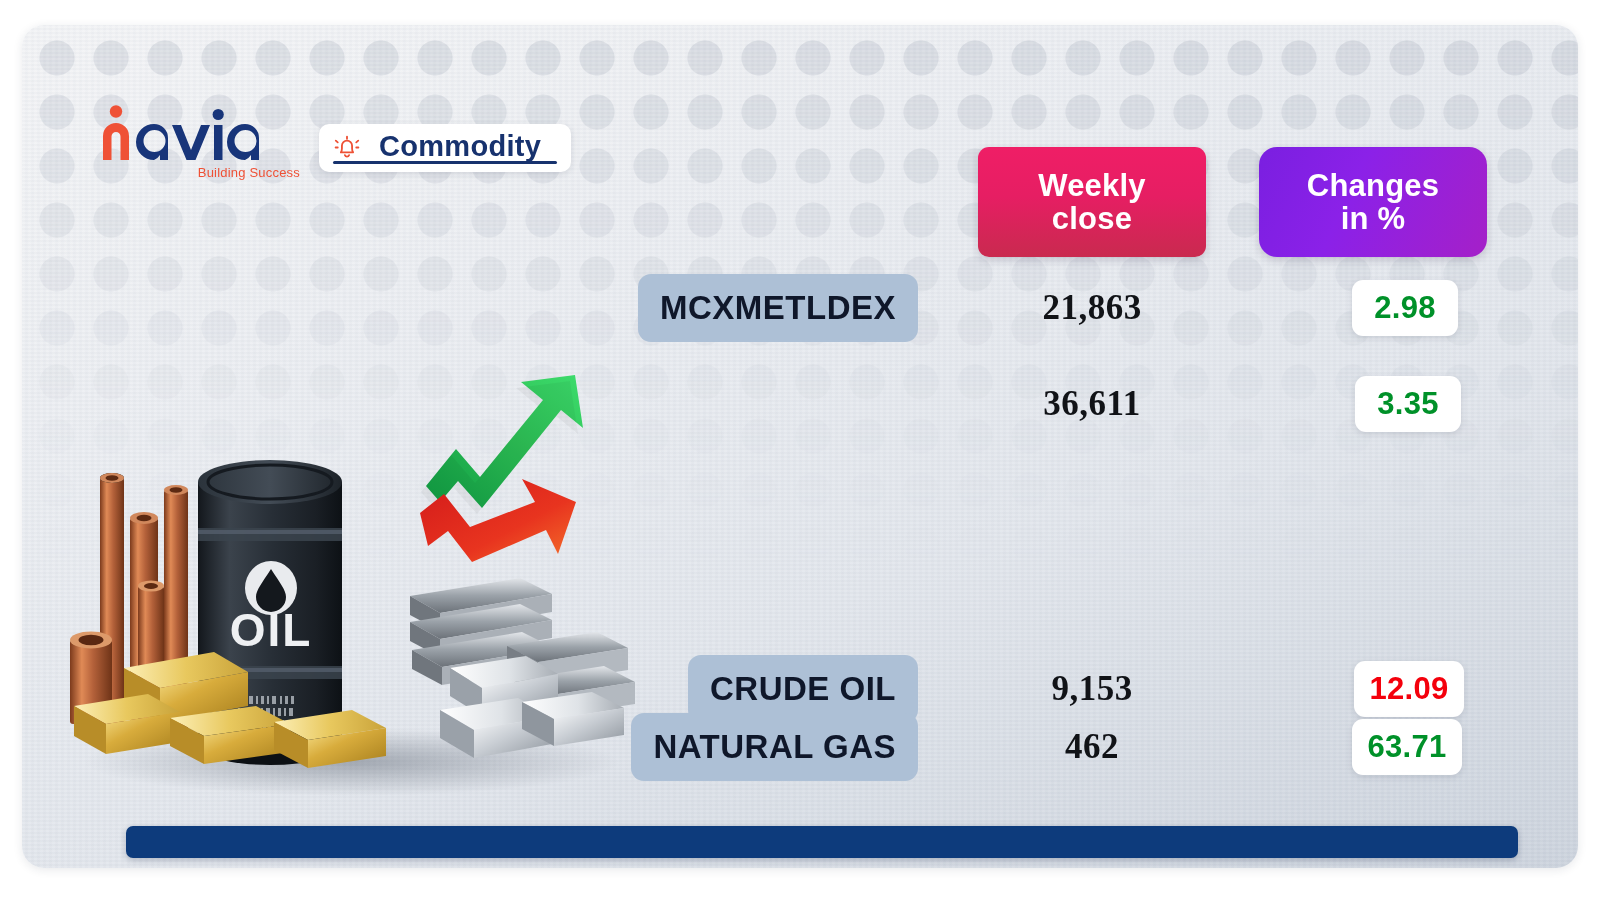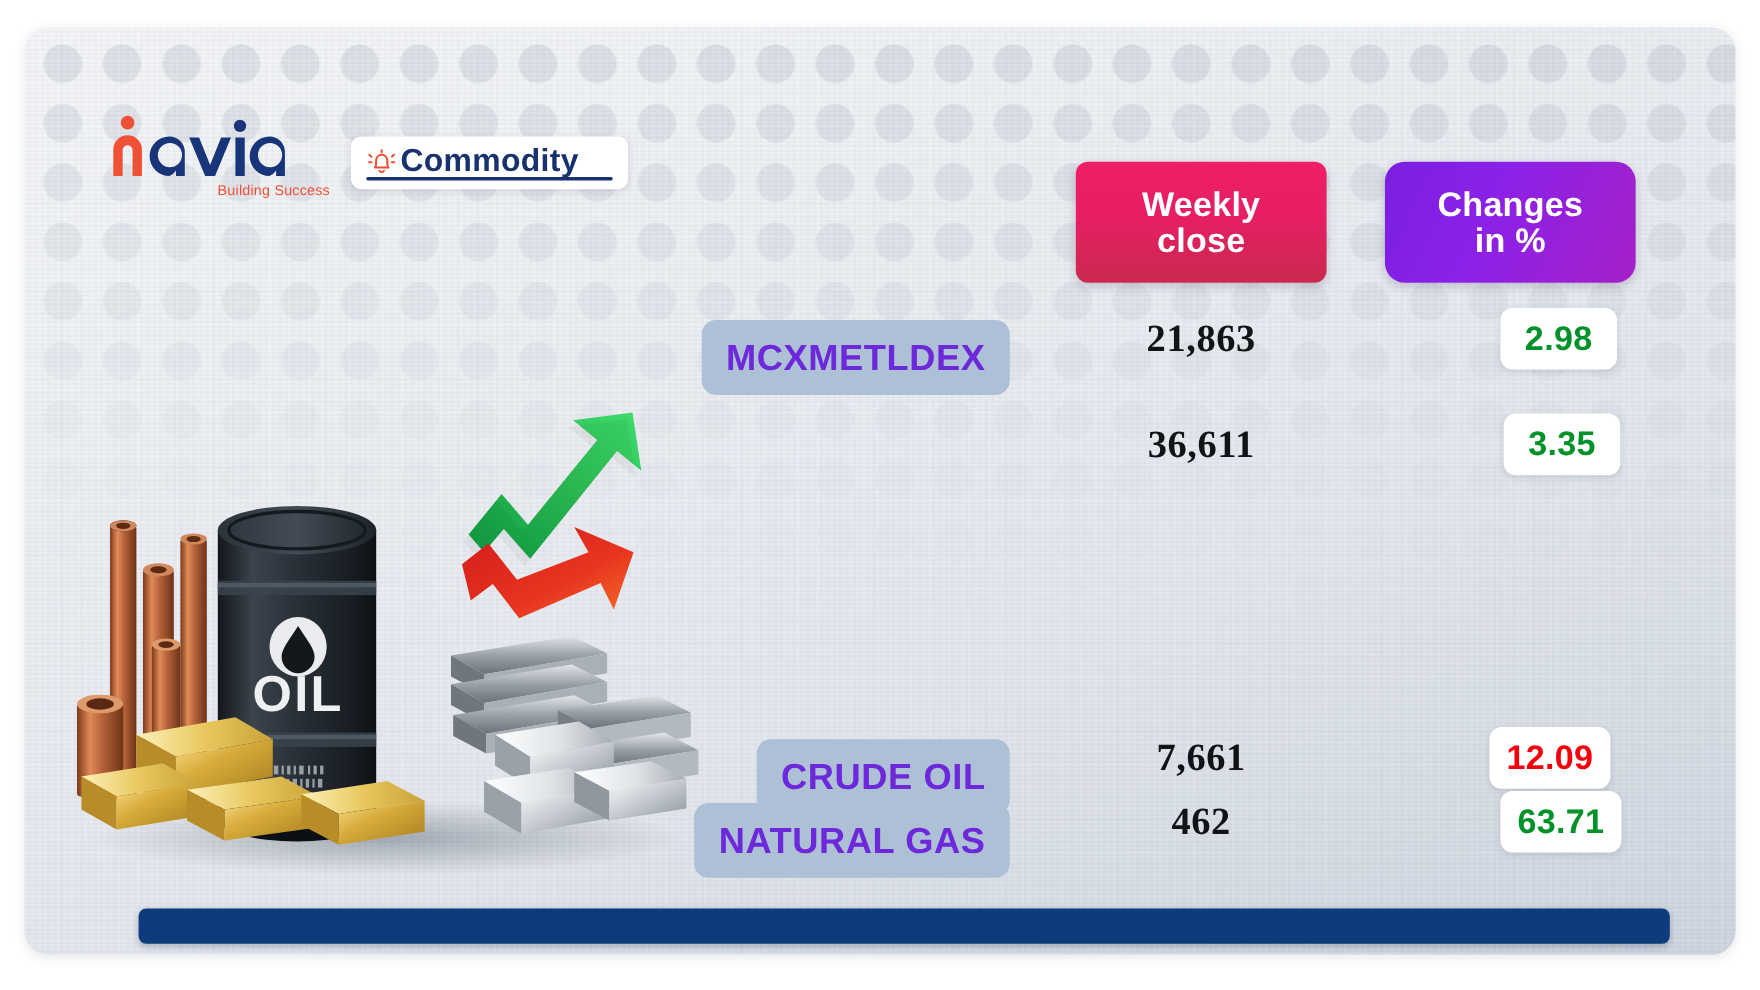--- a/index.html
+++ b/index.html
@@ -58,21 +58,21 @@
   .commodity {
     position: absolute; left: 297px; top: 99px;
     width: 252px; height: 48px;
     background: #ffffff;
     border-radius: 10px;
     box-shadow: 0 2px 7px rgba(40,50,70,.12);
     display: flex; align-items: center;
   }
   .bell { margin-left: 14px; width: 28px; height: 28px; flex: 0 0 auto; }
   .commodity-label {
-    margin-left: 3px;
+    margin-left: 18px;
     font-size: 29px; font-weight: 700; letter-spacing: .3px;
     color: #17326e; line-height: 1;
     position: relative; top: -2px;
   }
   .commodity-underline {
     position: absolute; left: 14px; right: 14px; bottom: 8px;
     height: 3px; background: #17326e; border-radius: 2px;
   }
 
   
@@ -103,25 +103,24 @@
   .row { position: absolute; left: 0; width: 100%; height: 68px; }
 
   .pill {
     position: absolute;
     height: 68px;
     right: 660px;                
     background: #adc0d6;
     border-radius: 13px;
     display: flex; align-items: center; justify-content: center;
     padding: 0 22px;
-    color: #6d28d9;
+    color: #0f172a;
     font-size: 33px; font-weight: 600; letter-spacing: .5px;
     white-space: nowrap;
     box-sizing: border-box;
-    margin-top: 17px;
   }
 
   .close {
     position: absolute;
     left: 955px; width: 230px; height: 68px;
     display: flex; align-items: center; justify-content: center;
     font-size: 35px; font-weight: 700; color: #111317;
     letter-spacing: .5px;
     font-family: Liberation Serif, serif;
   }
@@ -132,21 +131,21 @@
     top: 6px;
     background: #ffffff;
     border-radius: 11px;
     display: flex; align-items: center; justify-content: center;
     padding: 0 15px;
     font-size: 31px; font-weight: 700; letter-spacing: .3px;
     box-shadow: 0 2px 6px rgba(40,50,70,.13);
     box-sizing: border-box;
     white-space: nowrap;
   }
-  .chg.up   { color: #009129; margin-left: 12px; }
+  .chg.up   { color: #009129; }
   .chg.down { color: #f4000c; }
 
   
   .footbar {
     position: absolute;
     left: 104px; top: 801px;
     width: 1392px; height: 32px;
     background: #0d3b7c;
     border-radius: 7px;
     box-shadow: 0 2px 6px rgba(20,35,70,.25);
@@ -222,21 +221,21 @@
 
       <div class="row" style="top:345px">
         <div class="close">36,611</div>
         <div class="chg up" style="left:1333px;width:106px">3.35</div>
       </div>
 
 
 
       <div class="row" style="top:630px">
         <div class="pill">CRUDE OIL</div>
-        <div class="close">7,661</div>
+        <div class="close">9,153</div>
         <div class="chg down" style="left:1332px;width:110px">12.09</div>
       </div>
 
       <div class="row" style="top:688px">
         <div class="pill">NATURAL GAS</div>
         <div class="close">462</div>
         <div class="chg up" style="left:1330px;width:110px">63.71</div>
       </div>
 
     </div>

